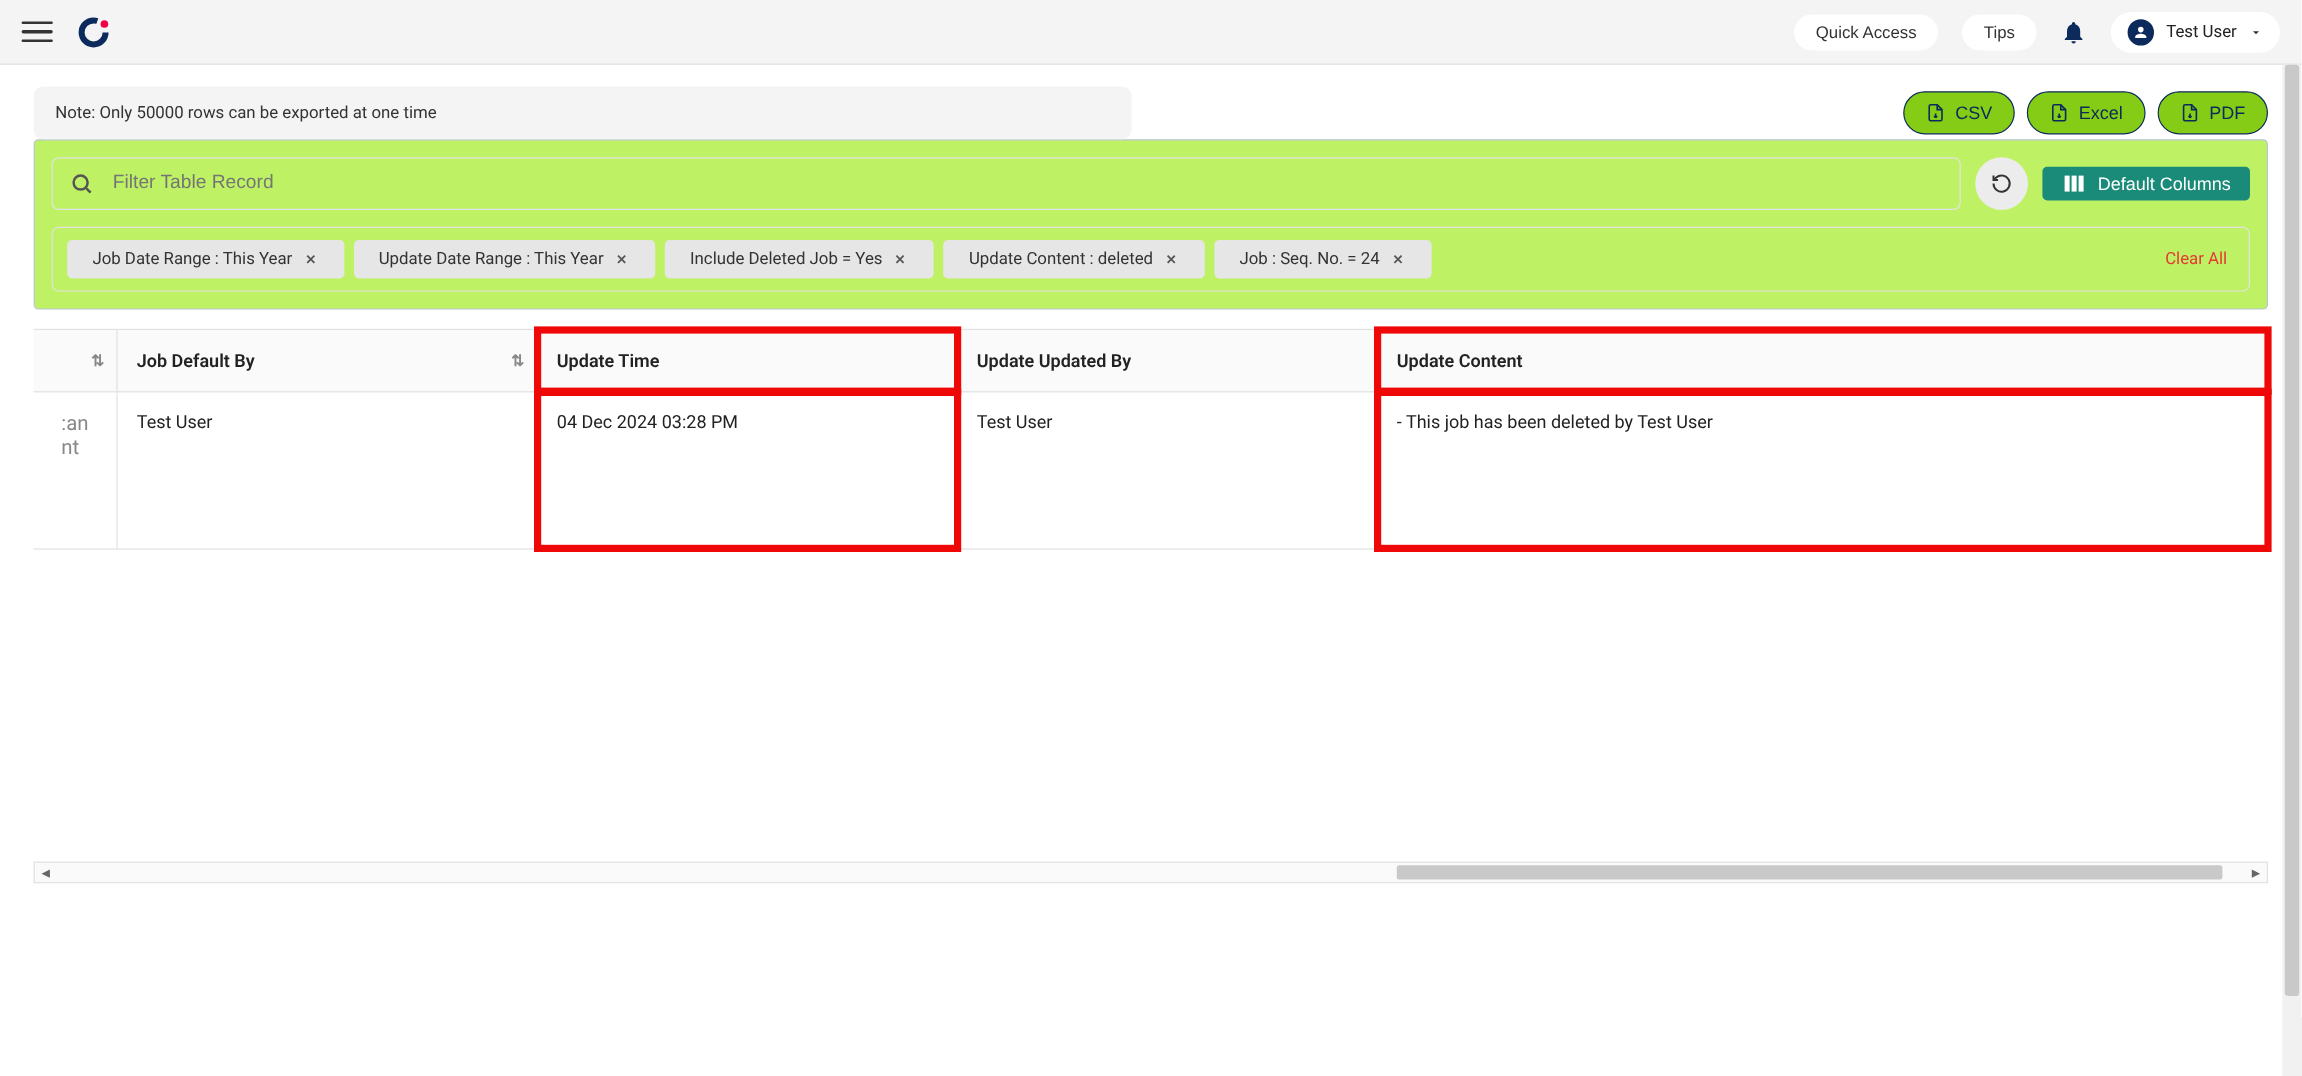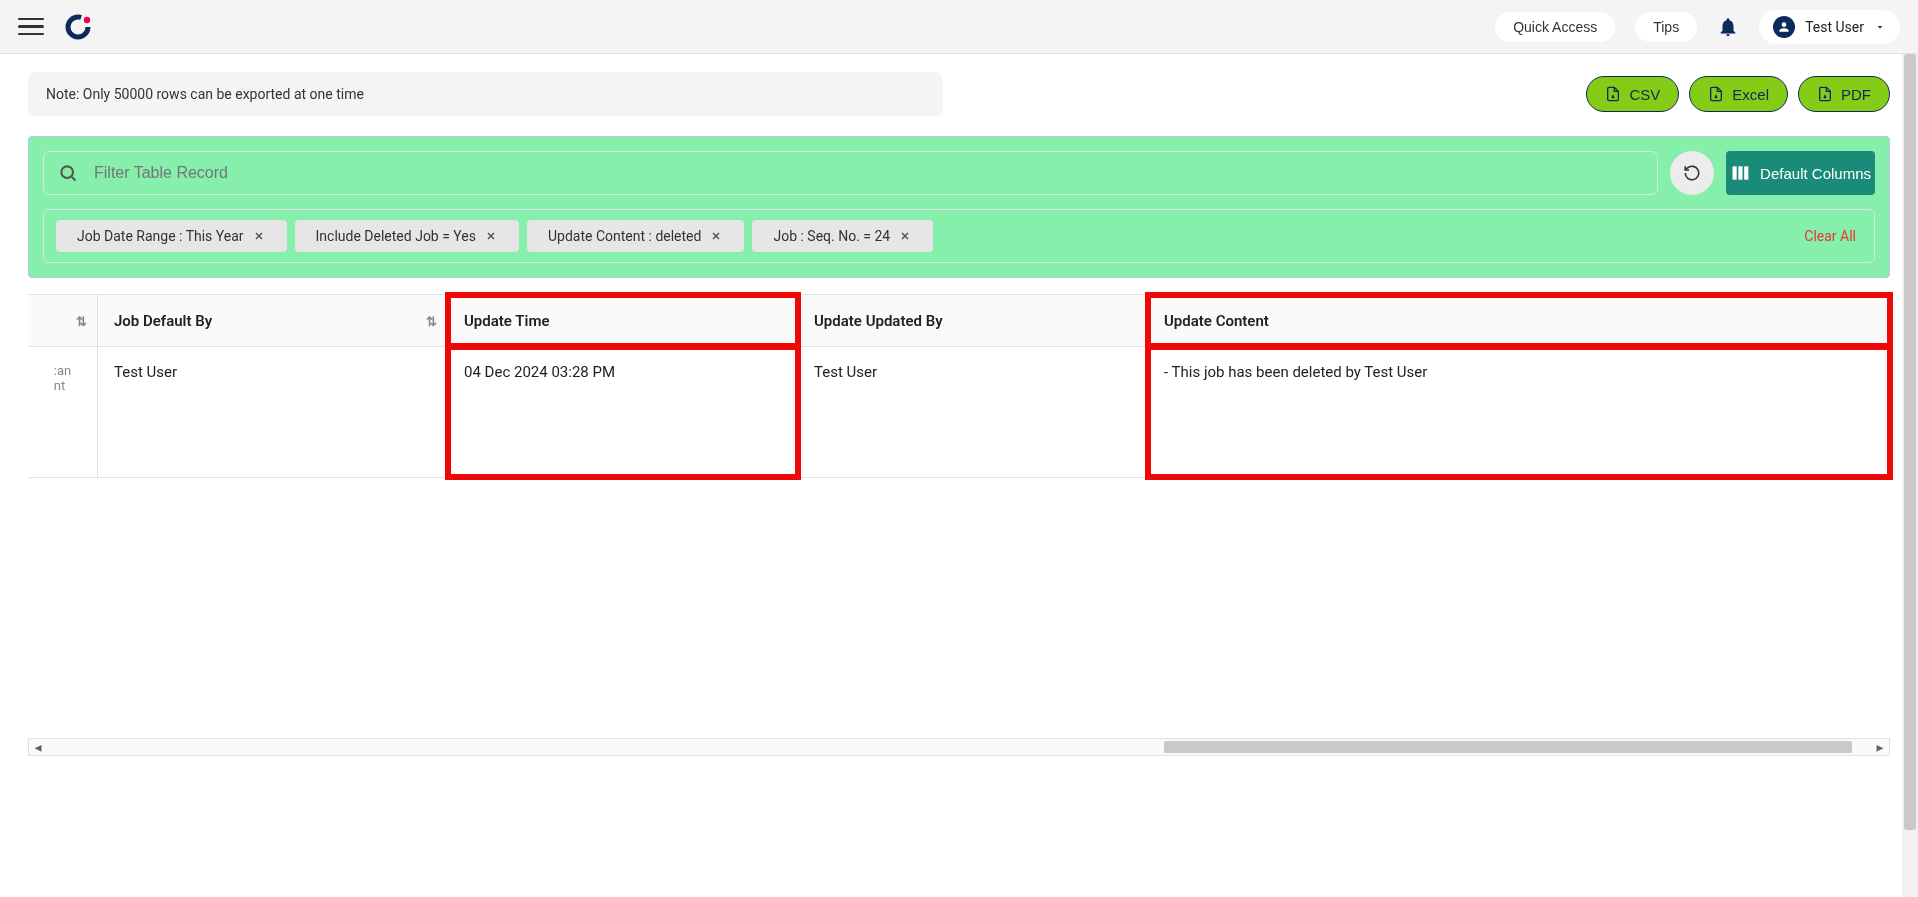--- a/index.html
+++ b/index.html
@@ -86,25 +86,24 @@
     border: 1.5px solid var(--navy); color: var(--navy);
     background: #84cc16; border-radius: 22px;
     padding: 8px 18px; font-size: 15px;
     display: inline-flex; align-items: center; gap: 8px;
     cursor: pointer;
   }
   .export-btn svg { width: 16px; height: 18px; }
 
   
   .card {
-    margin-top: 20px;
     border: 1.5px solid #b9c6d6;
     border-radius: 4px;
     padding: 14px;
-    background: #86efac;
+    background: #bef264;
   }
   .search-row {
     display: flex; align-items: center; gap: 12px;
   }
   .search-box {
     flex: 1;
     border: 1px solid var(--grey-border);
     border-radius: 6px;
     display: flex; align-items: center;
     height: 44px; padding: 0 14px; gap: 14px;
@@ -118,22 +117,22 @@
     background: #ececec; display:flex; align-items:center; justify-content:center;
     cursor: pointer;
   }
   .fav-pill {
     background: #ececec; border-radius: 6px; height: 44px;
     display:flex; align-items:center; gap:10px; padding: 0 18px;
     color: #333; cursor: pointer;
   }
   .default-cols {
     background: var(--teal); color: #fff; border-radius: 4px;
-    height: 44px; display:flex; align-items:center; gap:10px;
-    padding: 0 4px; cursor: pointer; border:none; font-size:15px;
+    height: 28px; display:flex; align-items:center; gap:10px;
+    padding: 0 16px; cursor: pointer; border:none; font-size:15px;
   }
   .default-cols svg { width: 20px; height: 20px; }
 
   .chips-row {
     margin-top: 14px;
     border: 1px solid var(--grey-border);
     border-radius: 6px;
     padding: 10px 12px;
     display: flex; align-items: center; flex-wrap: wrap; gap: 8px;
   }
@@ -174,21 +173,21 @@
   .col-0 { width: 70px; justify-content: center; }
   .col-1 { width: 350px; }
   .col-2 { width: 350px; }
   .col-3 { width: 350px; }
   .col-4 { width: 350px; }
   .col-5 { flex: 1; border-right: none; }
 
   .tbody { min-height: 130px; }
   .trow { display: flex; min-height: 130px; align-items: stretch; }
   .trow .td { align-items: flex-start; padding-top: 16px; }
-  .col-0.td { color:#888; font-size:13px; white-space:pre-line; text-align:left; padding-left:6px; padding-right:6px;}
+  .col-0.td { color:#888; font-size:17px; white-space:pre-line; text-align:left; padding-left:6px; padding-right:6px;}
 
   
   .highlight-col2, .highlight-col5 {
     outline: 6px solid #ef0808;
     outline-offset: -3px;
   }
 
   
   .hscroll {
     height: 18px; background: #fafafa;
@@ -330,20 +329,28 @@
             <rect x="10" y="4" width="5" height="16"></rect>
             <rect x="17" y="4" width="5" height="16"></rect>
           </svg>
         <span>Default Columns</span>
       </button>
     </div>
 
     <div class="chips-row">
       <span class="chip">
         <span>Job Date Range  :  This Year</span>
+        <span class="x">
+            <svg width="12" height="12" viewBox="0 0 24 24" stroke="#555" stroke-width="3">
+              <path d="M6 6l12 12M18 6L6 18"></path>
+            </svg>
+          </span>
+      </span>
+      <span class="chip">
+        <span>Update Date Range  :  This Year</span>
         <span class="x">
             <svg width="12" height="12" viewBox="0 0 24 24" stroke="#555" stroke-width="3">
               <path d="M6 6l12 12M18 6L6 18"></path>
             </svg>
           </span>
       </span>
       <span class="chip">
         <span>Include Deleted Job  =  Yes</span>
         <span class="x">
             <svg width="12" height="12" viewBox="0 0 24 24" stroke="#555" stroke-width="3">

